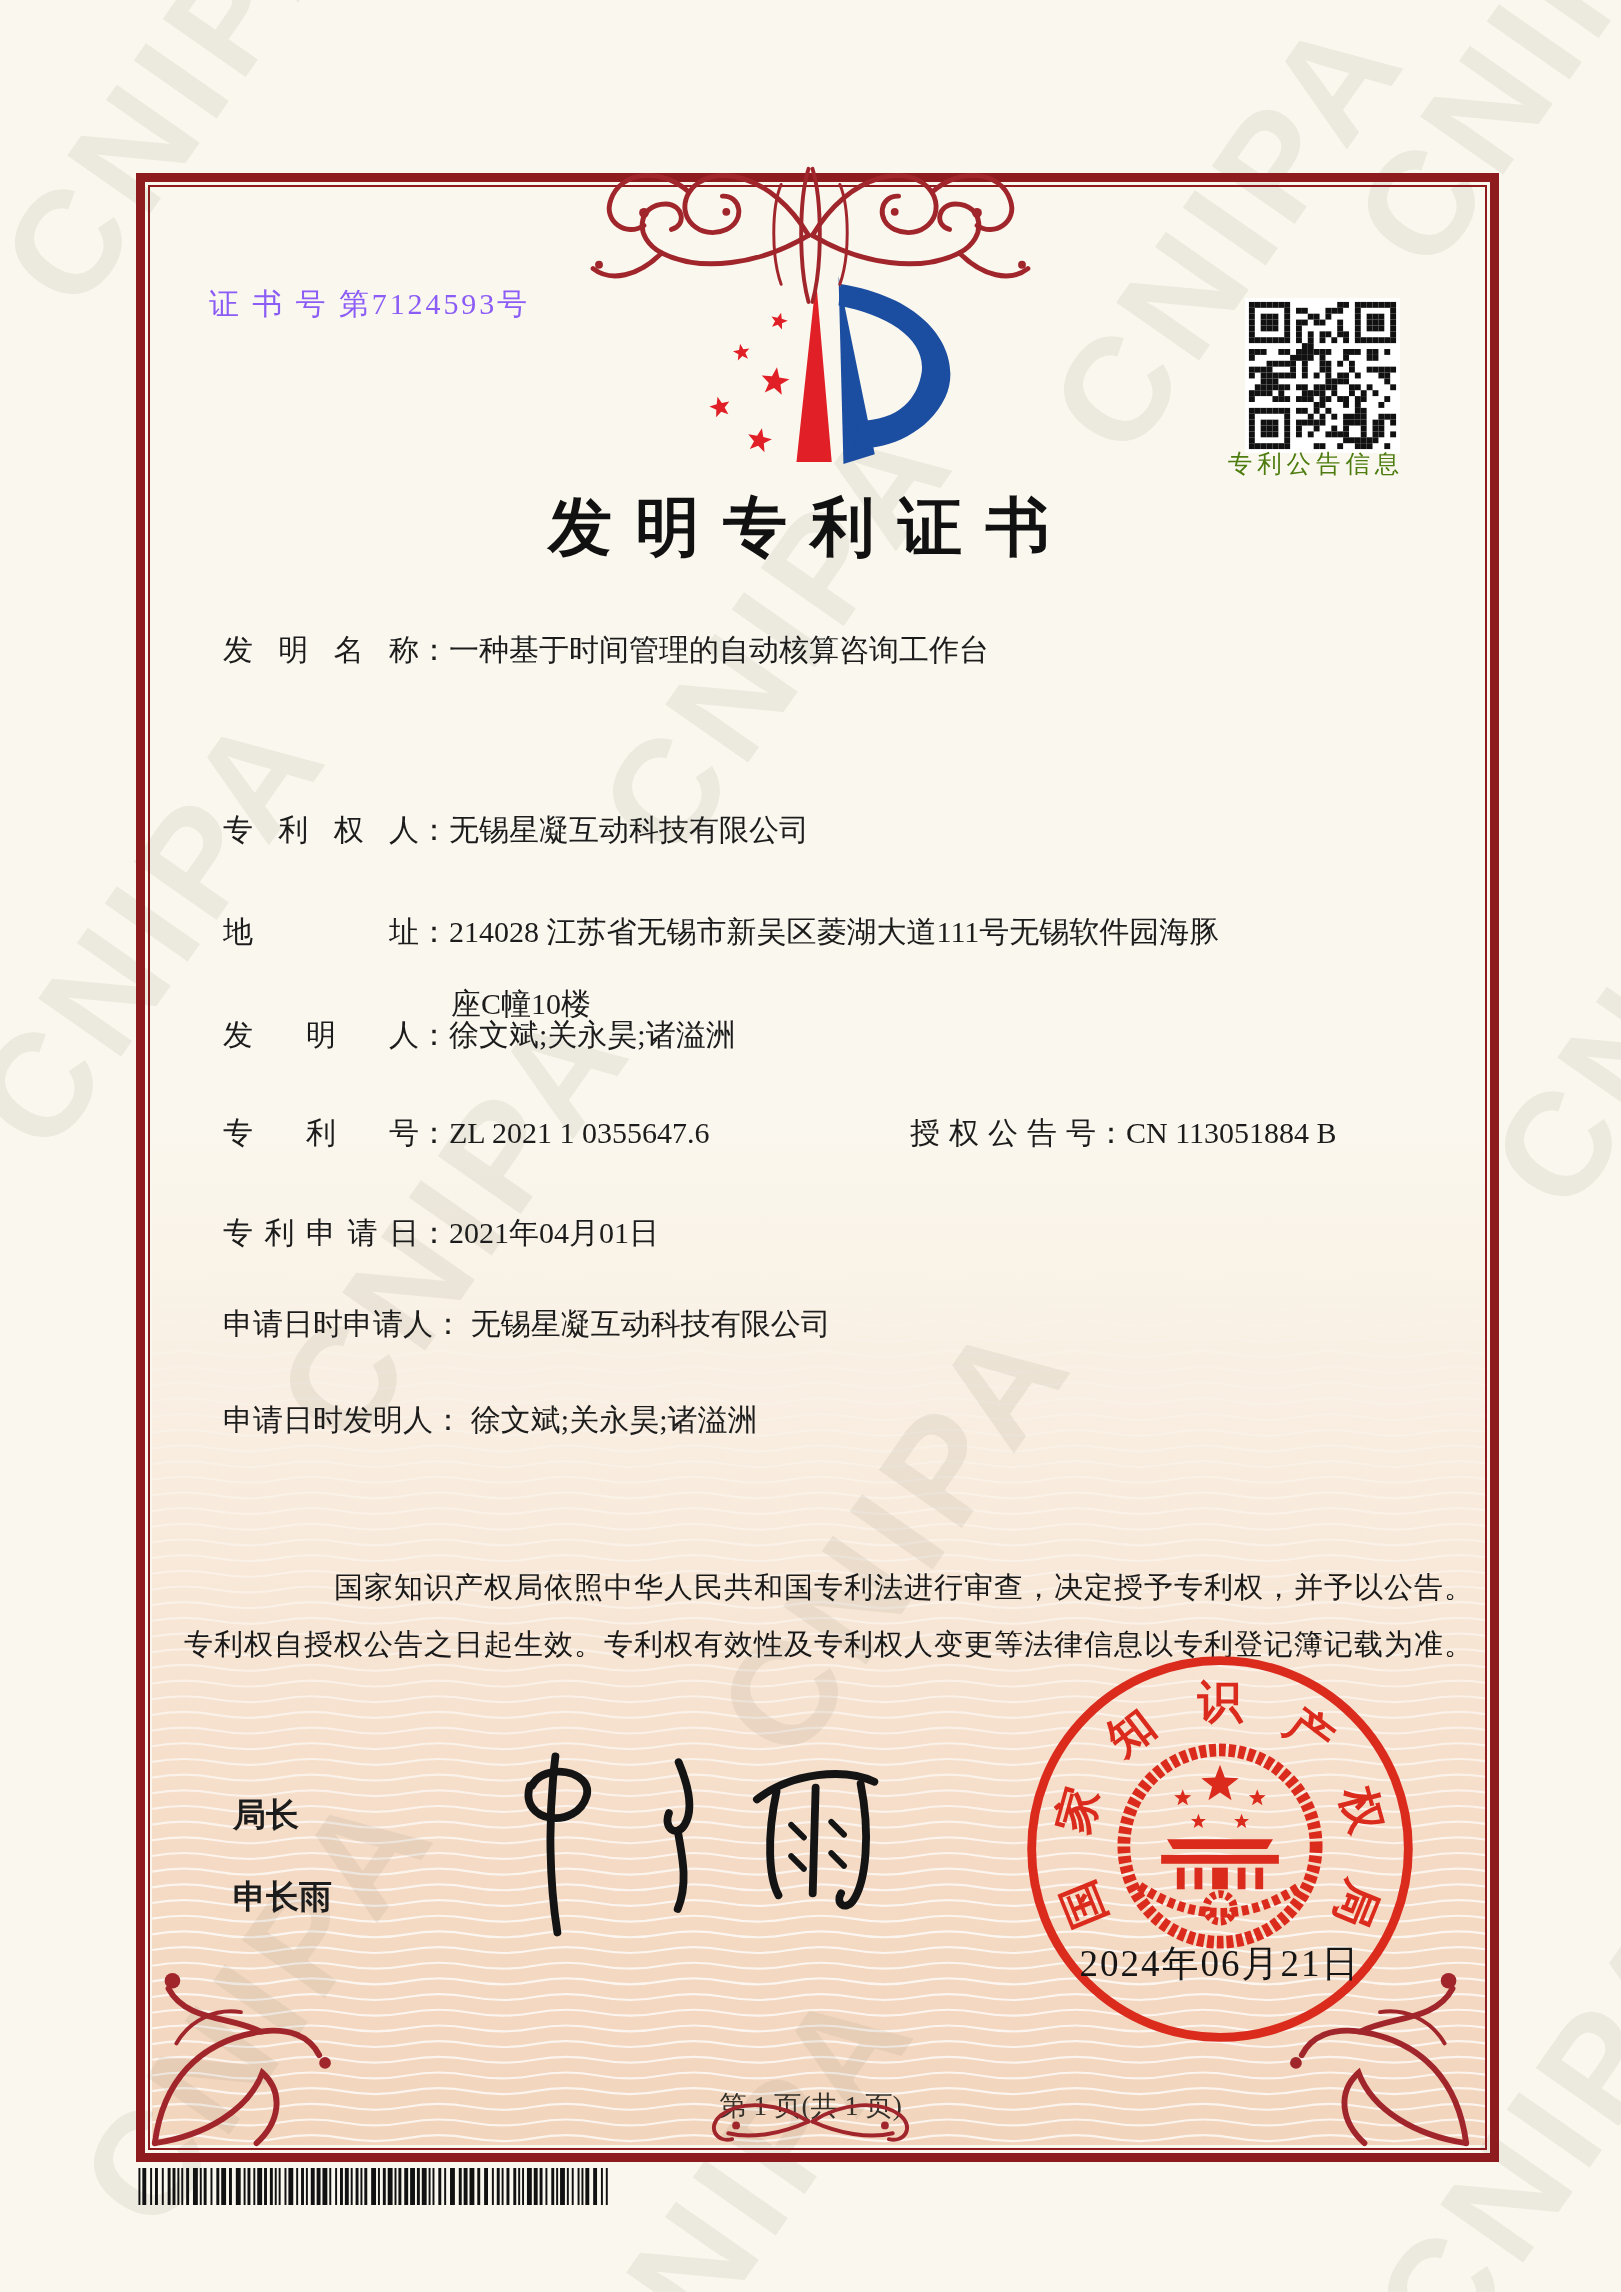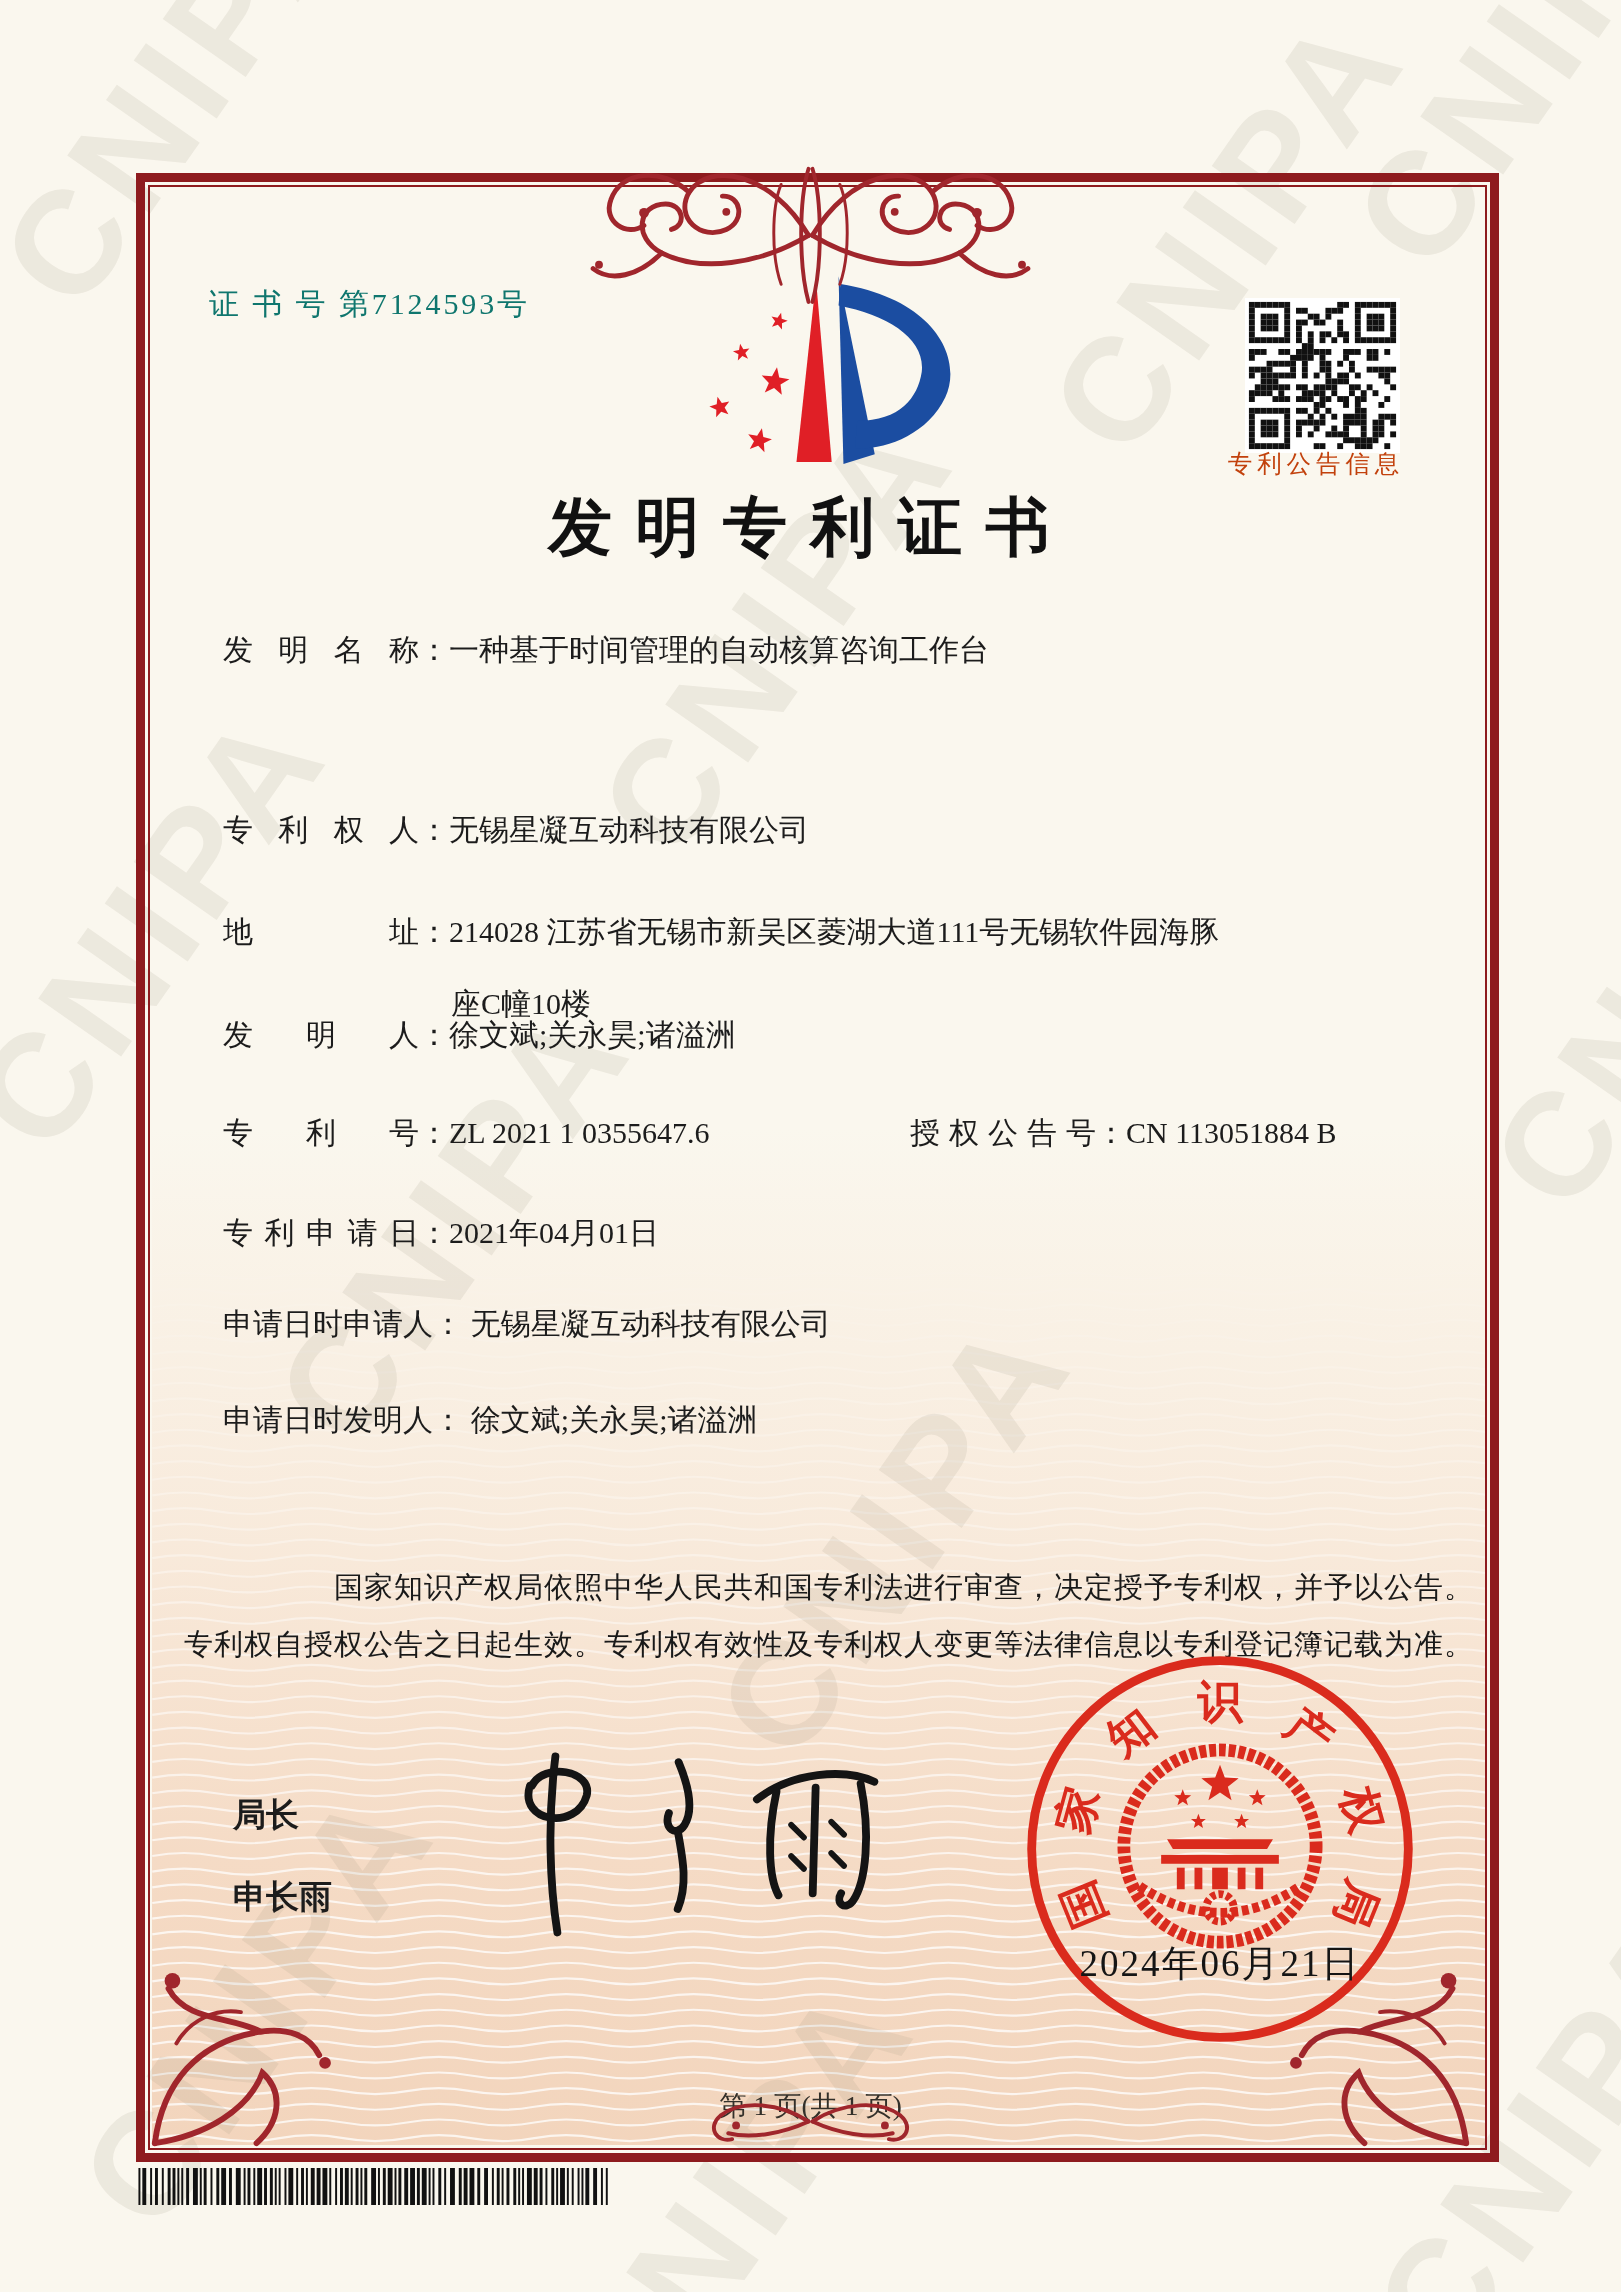--- a/index.html
+++ b/index.html
@@ -30,25 +30,25 @@
     z-index:1;
     background:linear-gradient(180deg,
       rgba(246,221,199,0) 0%,
       rgba(246,219,197,0.45) 40%,
       rgba(244,214,190,0.85) 72%,
       rgba(242,211,186,0.95) 100%);
   }
   .wave-zone svg{position:absolute;left:0;top:0;}
   
   .abs{position:absolute; z-index:4;}
-  .cert-no{left:209px; top:284px; font-size:30px; letter-spacing:2.9px; color:#0f766e;}
+  .cert-no{left:209px; top:284px; font-size:30px; letter-spacing:2.9px; color:#8b5cf6;}
   .logo{left:681px; top:272px; width:274px; height:206px;}
   .qr{left:1245px; top:298px;}
   .qr-label{left:1213px; top:447px; width:206px; text-align:center;
-    font-size:24.5px; letter-spacing:4.9px; color:#c2410c;}
+    font-size:24.5px; letter-spacing:4.9px; color:#4d7c0f;}
   .title{
     left:50%; top:484px; transform:translateX(-50%);
     font-size:64px; font-weight:bold; letter-spacing:23.5px; white-space:nowrap;
     color:#111;
   }
   .frow{left:223px; font-size:30px; white-space:nowrap;}
   .jlabel{display:inline-block; text-align:justify; text-align-last:justify;
     vertical-align:top;}
   .w200{width:196px;} .w190{width:186px;}
   .colon{display:inline-block;}

